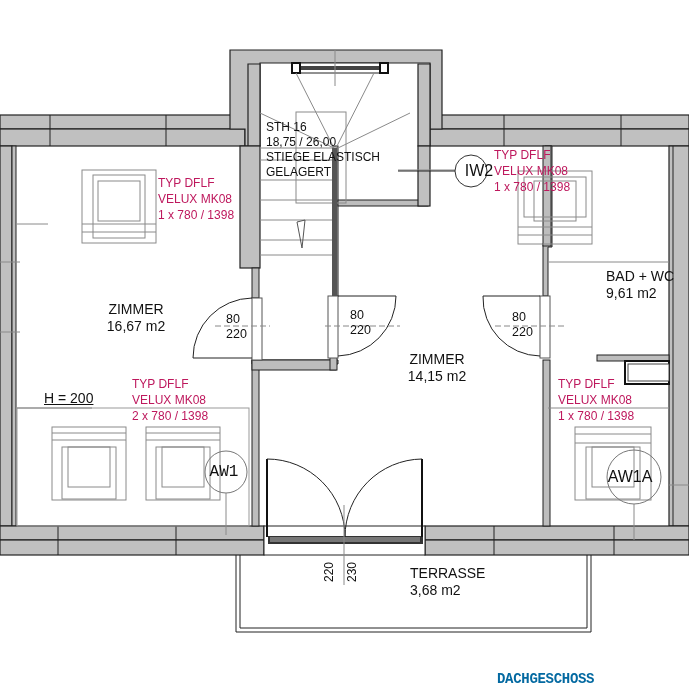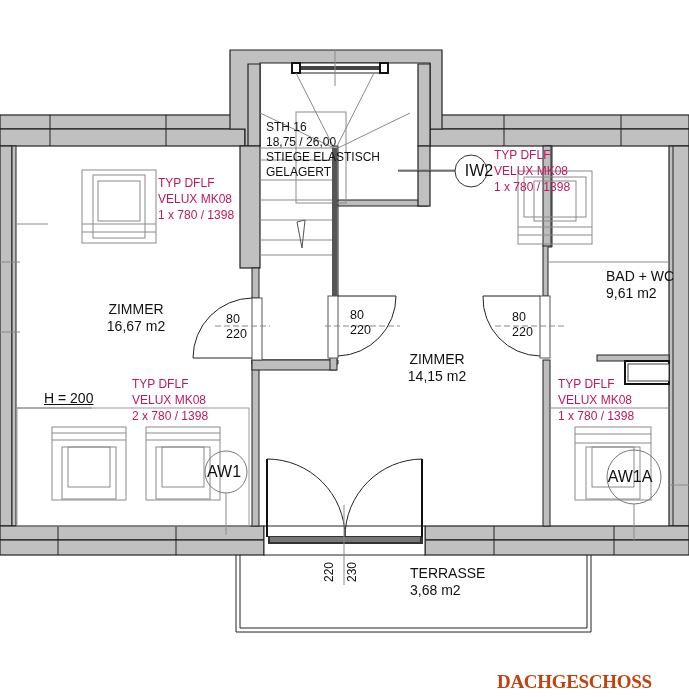--- a/index.html
+++ b/index.html
@@ -8,21 +8,21 @@
   .wall{fill:#c0c0c0;stroke:#222;stroke-width:1.2;}
   .wallthin{fill:#bdbdbd;stroke:#222;stroke-width:1;}
   .ln{stroke:#222;stroke-width:1;fill:none;}
   .lnb{stroke:#111;stroke-width:2;fill:none;}
   .gl{stroke:#8a8a8a;stroke-width:1;fill:none;}
   .lbl{position:absolute;color:#111;font-size:14px;line-height:17px;white-space:nowrap;}
   .lbl.c{text-align:center;}
   .gray{color:#be185d;font-size:12px;line-height:16px;}
   .sm{font-size:12px;line-height:15px;}
   .door{position:absolute;font-size:12.5px;line-height:15px;color:#111;}
-  .title{position:absolute;left:497px;top:671px;font-weight:bold;font-size:19px;color:#c2410c;font-family:Liberation Serif, serif;letter-spacing:-0.3px;}
+  .title{position:absolute;left:497px;top:671px;font-weight:bold;font-size:14px;color:#0369a1;font-family:Liberation Mono, monospace;letter-spacing:-0.3px;}
   .tag{position:absolute;font-size:16px;color:#111;text-align:center;}
 </style>
 </head>
 <body>
 
 <svg width="689" height="697" viewBox="0 0 689 697">
 
   <rect class="wall" x="0" y="115" width="245" height="14"></rect>
   <rect class="wall" x="0" y="129" width="245" height="17"></rect>
   <line class="ln" x1="50" y1="115" x2="50" y2="146"></line>
@@ -235,16 +235,16 @@
   <div>80</div>
   <div>220</div>
 </div>
 
 <div class="door" style="left:322px;top:582px;transform:rotate(-90deg);transform-origin:left top;font-size:12px;">220</div>
 <div class="door" style="left:345px;top:582px;transform:rotate(-90deg);transform-origin:left top;font-size:12px;">230</div>
 
 <div class="lbl" style="left:44px;top:390px;text-decoration:underline;">H = 200</div>
 
 <div class="tag" style="left:455px;top:162px;width:48px;">IW2</div>
-<div class="tag" style="left:205px;top:463px;width:38px;">AW1</div>
+<div class="tag" style="left:205px;top:463px;width:38px;font-family:Liberation Mono, monospace;">AW1</div>
 <div class="tag" style="left:606px;top:468px;width:48px;">AW1A</div>
 
 <div class="title">DACHGESCHOSS</div>
 
 </body></html>

